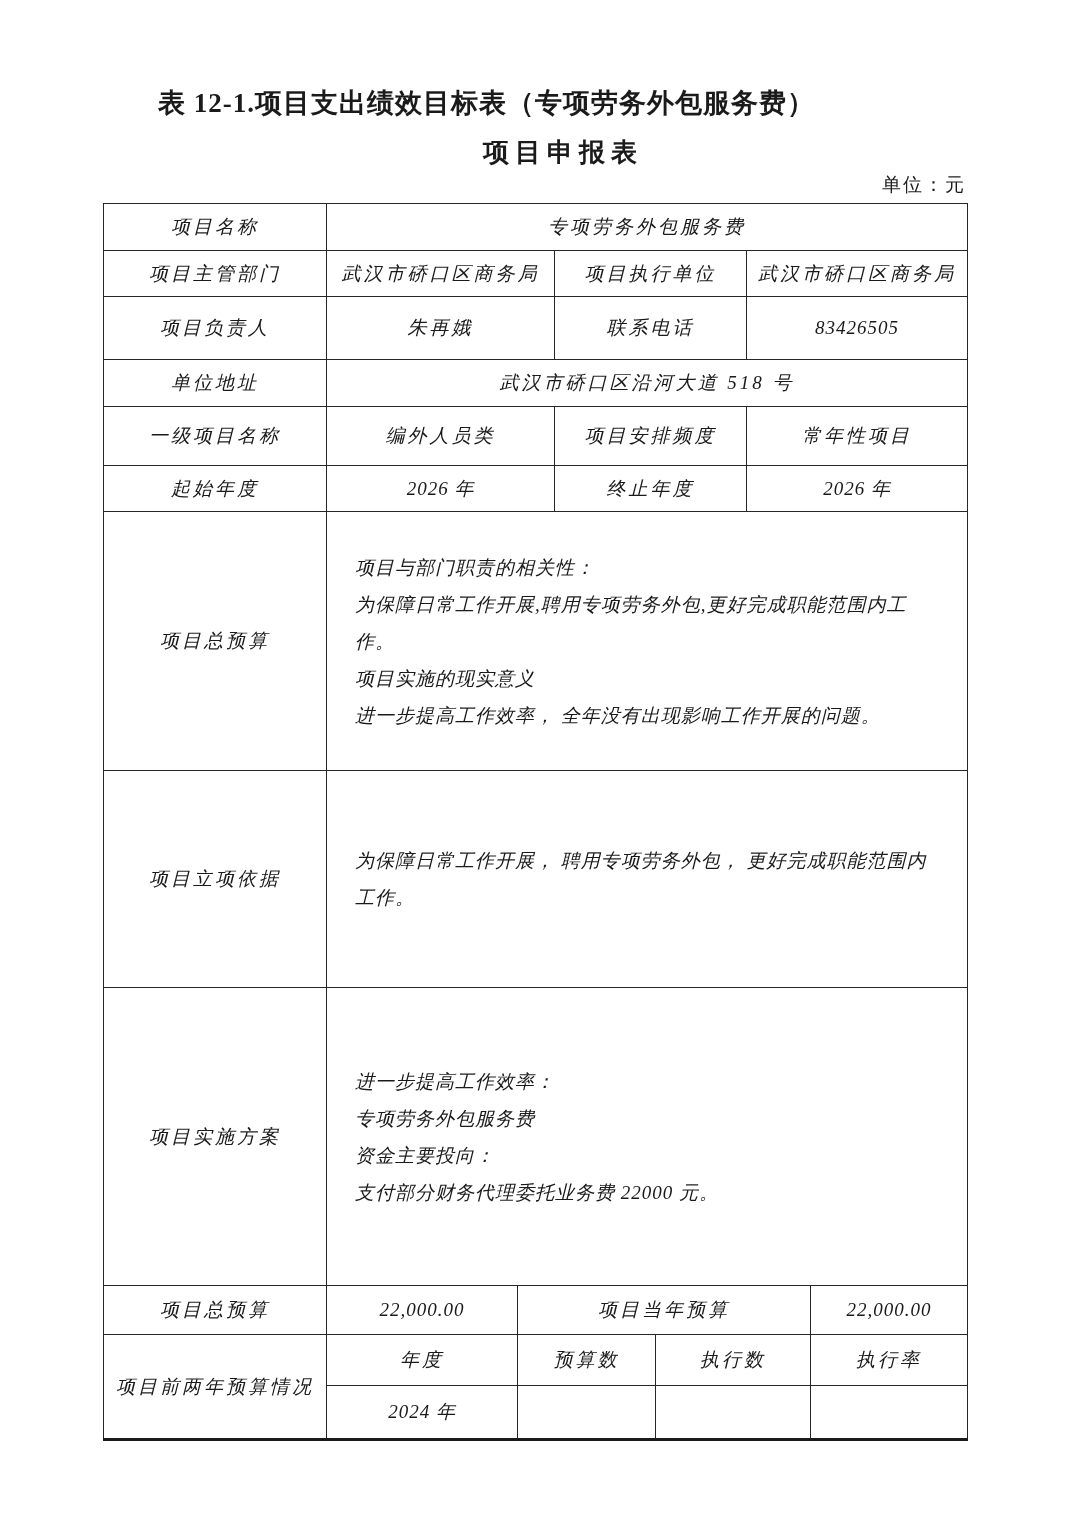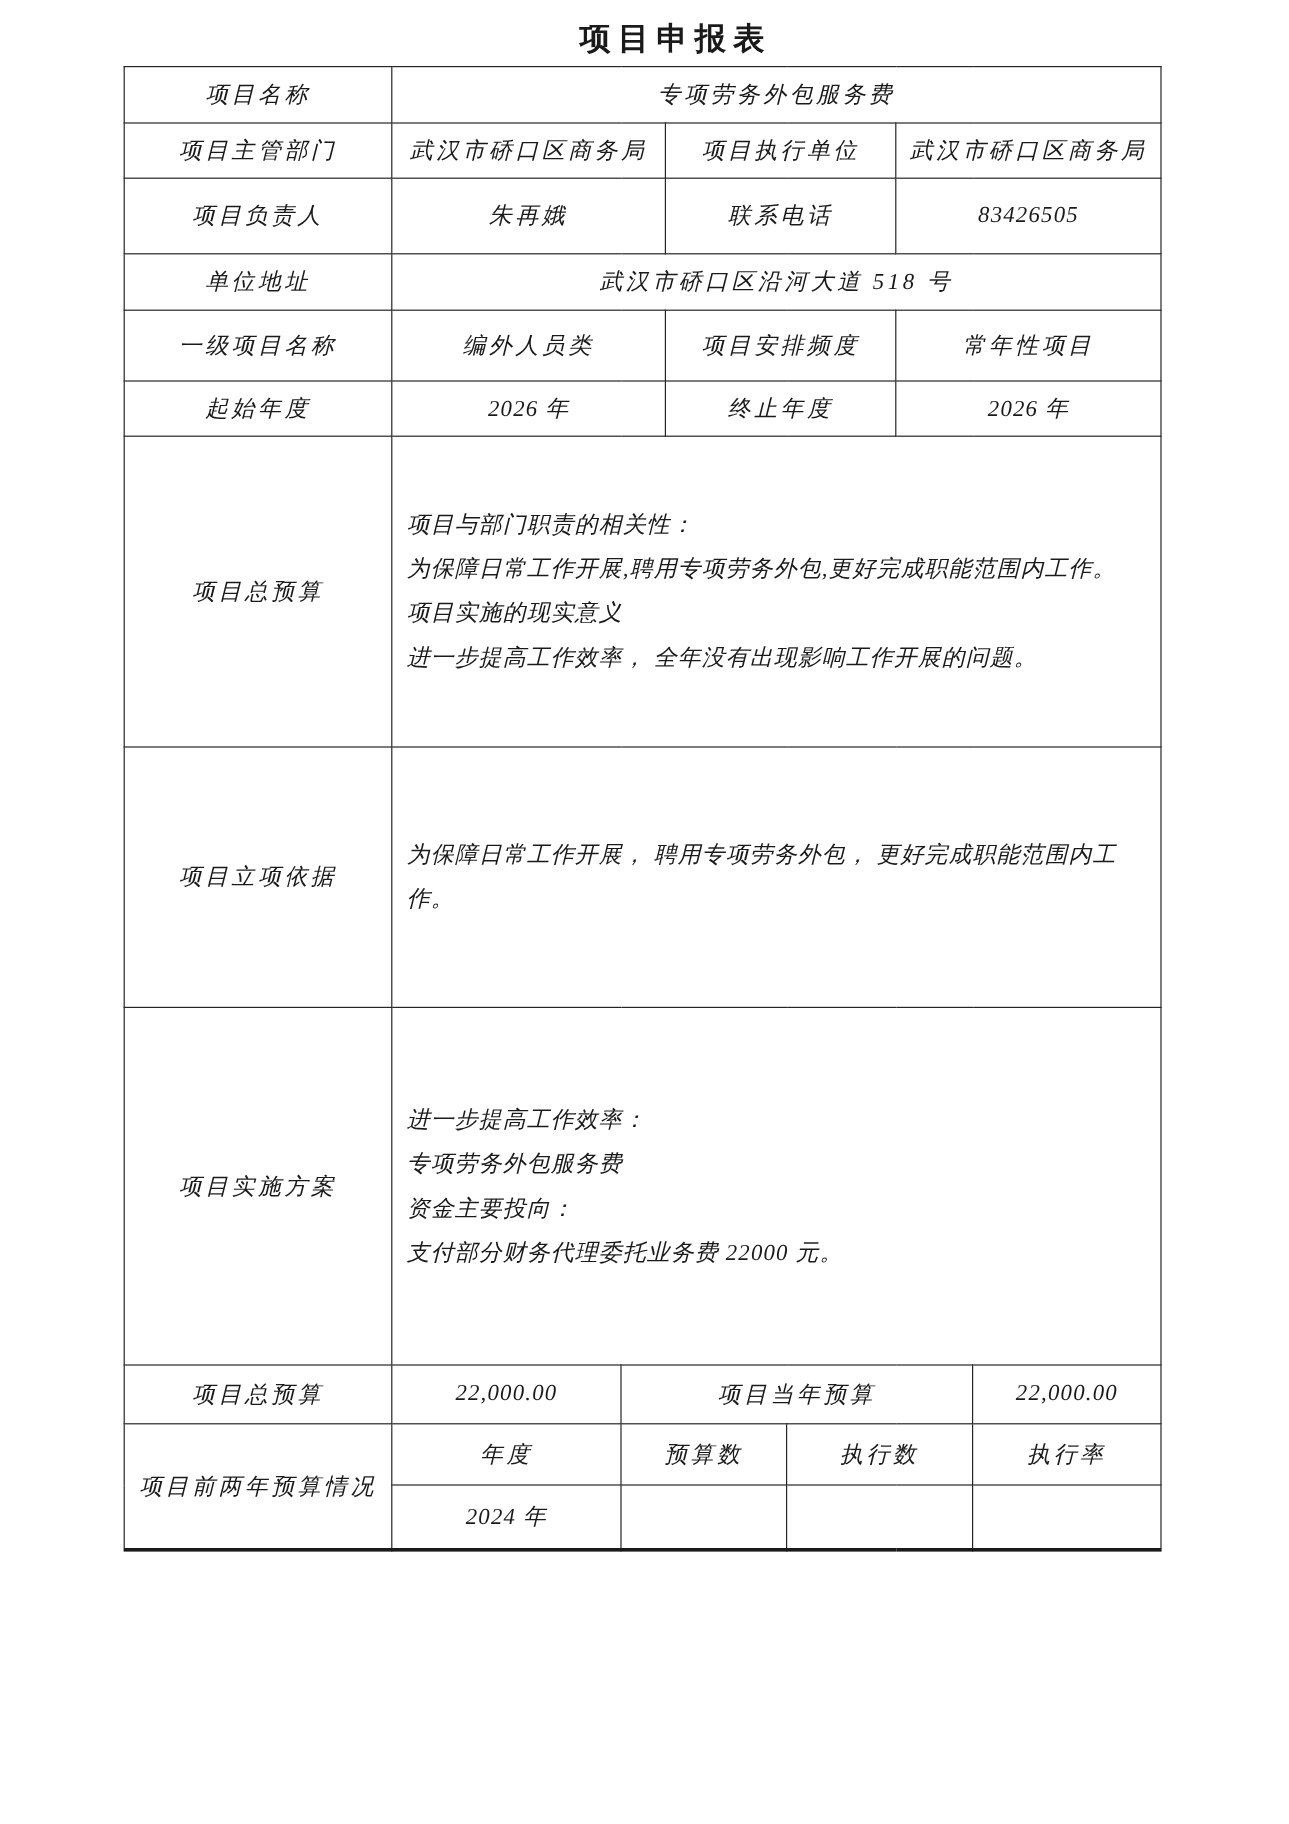--- a/index.html
+++ b/index.html
@@ -51,33 +51,35 @@
     vertical-align: middle;
     letter-spacing: 3px;
     padding: 2px 6px;
     overflow: hidden;
     font-style: italic;
   }
   td.num { letter-spacing: 1px; }
   td.para {
     text-align: left;
     letter-spacing: 1px;
-    padding: 8px 12px;
+    padding: 8px 28px;
     line-height: 37px;
   }
   td.para .pline { min-height: 37px; }
 </style>
 </head>
 <body>
 
 <div>
 
+  <div class="doc-title">表 12-1.项目支出绩效目标表（专项劳务外包服务费）</div>
 
   <div class="form-title">项目申报表</div>
 
+  <div class="unit-line">单位：元</div>
 
   <table class="form">
     <colgroup>
       <col style="width:223px">
       <col style="width:191px">
       <col style="width:37px">
       <col style="width:101px">
       <col style="width:91px">
       <col style="width:64px">
       <col style="width:157px">

